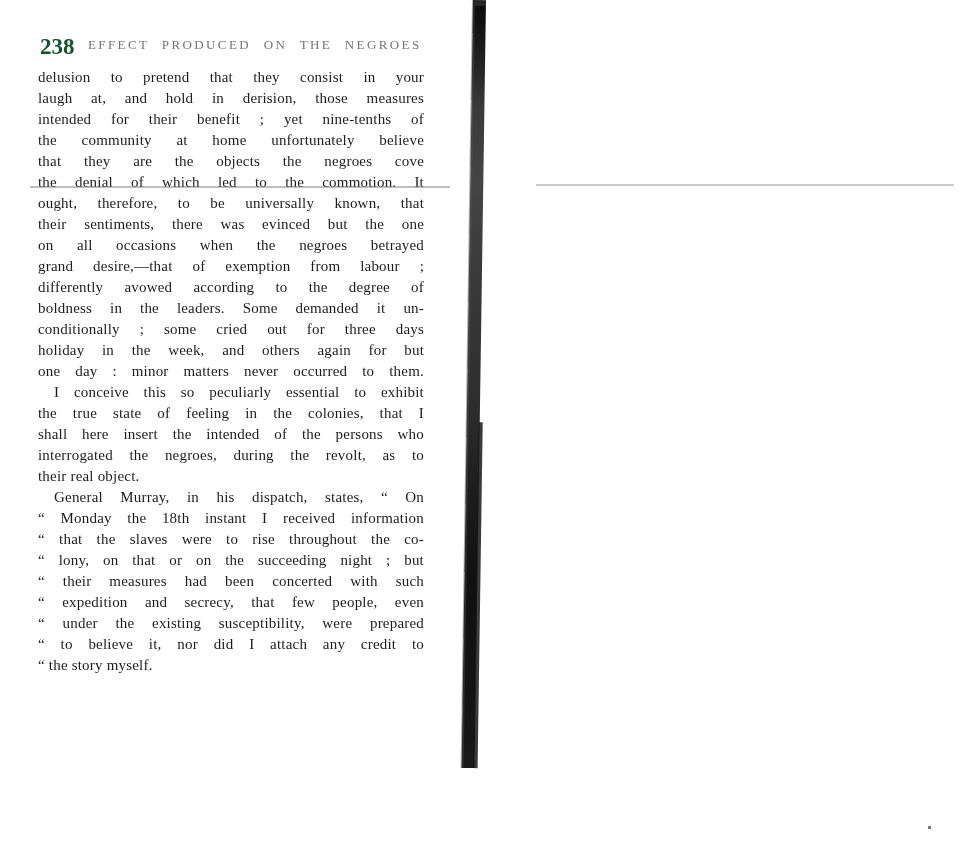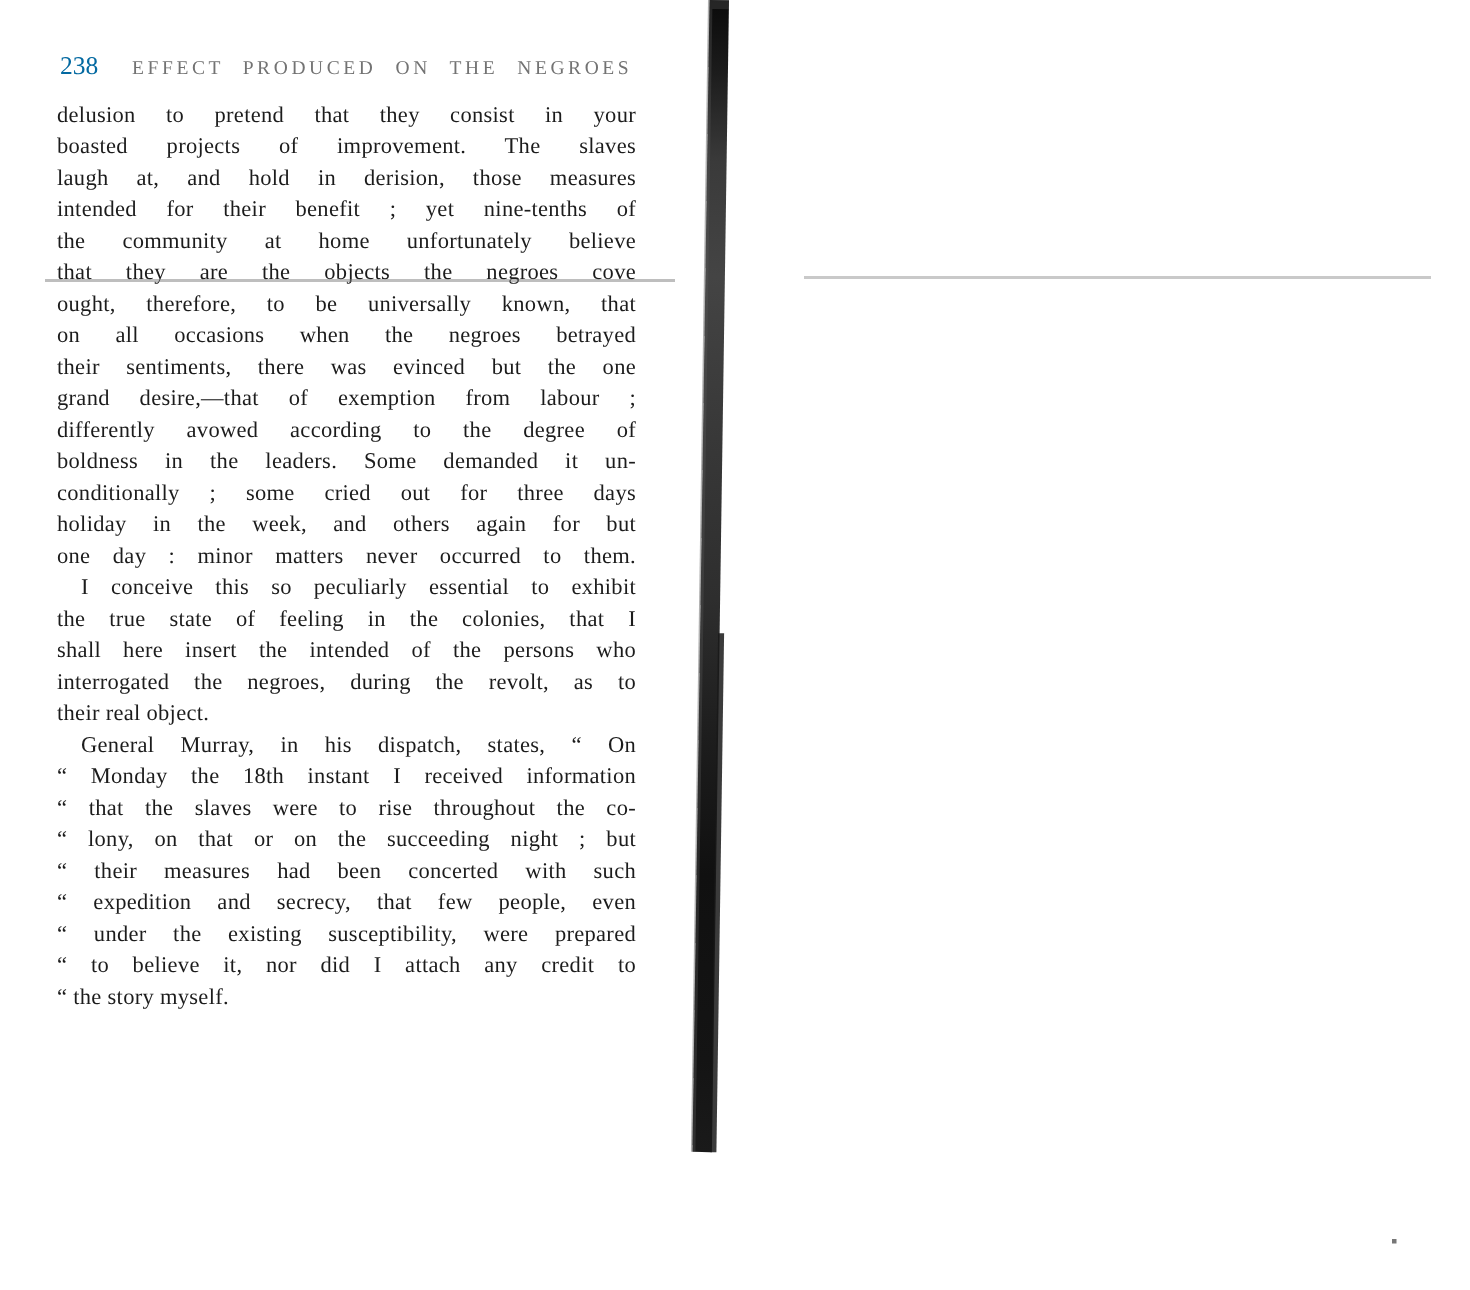--- a/index.html
+++ b/index.html
@@ -17,22 +17,23 @@
   .running-header {
     position: absolute;
     font-size: 13px;
     letter-spacing: 2.4px;
     word-spacing: 7px;
     color: #737373;
     white-space: nowrap;
   }
   .page-number {
     position: absolute;
-    font-size: 17px;
-    color: #0369a1;
+    font-size: 23px;
+    color: #14532d;
+    font-weight: bold;
   }
   #left-header  { left: 88px;  top: 37px; }
   #left-pagenum { left: 40px;  top: 34px; }
 
   
   .text-block { position: absolute; top: 67px; }
   #left-body  { left: 38px;  width: 386px; }
 
   .para { margin: 0; }
   .line {
@@ -87,28 +88,28 @@
 </style>
 </head>
 <body>
 
 <div class="page-region" style="left:0;width:470px;">
   <div id="left-pagenum" class="page-number">238</div>
   <div id="left-header" class="running-header">EFFECT PRODUCED ON THE NEGROES</div>
   <div id="left-body" class="text-block">
       <div class="para">
         <div class="line">delusion to pretend that they consist in your</div>
-        <div class="line">boasted projects of improvement. The slaves</div>
         <div class="line">laugh at, and hold in derision, those measures</div>
         <div class="line">intended for their benefit ; yet nine-tenths of</div>
         <div class="line">the community at home unfortunately believe</div>
         <div class="line">that they are the objects the negroes cove</div>
+        <div class="line">the denial of which led to the commotion. It</div>
         <div class="line">ought, therefore, to be universally known, that</div>
+        <div class="line">their sentiments, there was evinced but the one</div>
         <div class="line">on all occasions when the negroes betrayed</div>
-        <div class="line">their sentiments, there was evinced but the one</div>
         <div class="line">grand desire,—that of exemption from labour ;</div>
         <div class="line">differently avowed according to the degree of</div>
         <div class="line">boldness in the leaders. Some demanded it un-</div>
         <div class="line">conditionally ; some cried out for three days</div>
         <div class="line">holiday in the week, and others again for but</div>
         <div class="line">one day : minor matters never occurred to them.</div>
       </div>
       <div class="para">
         <div class="line indent">I conceive this so peculiarly essential to exhibit</div>
         <div class="line">the true state of feeling in the colonies, that I</div>

